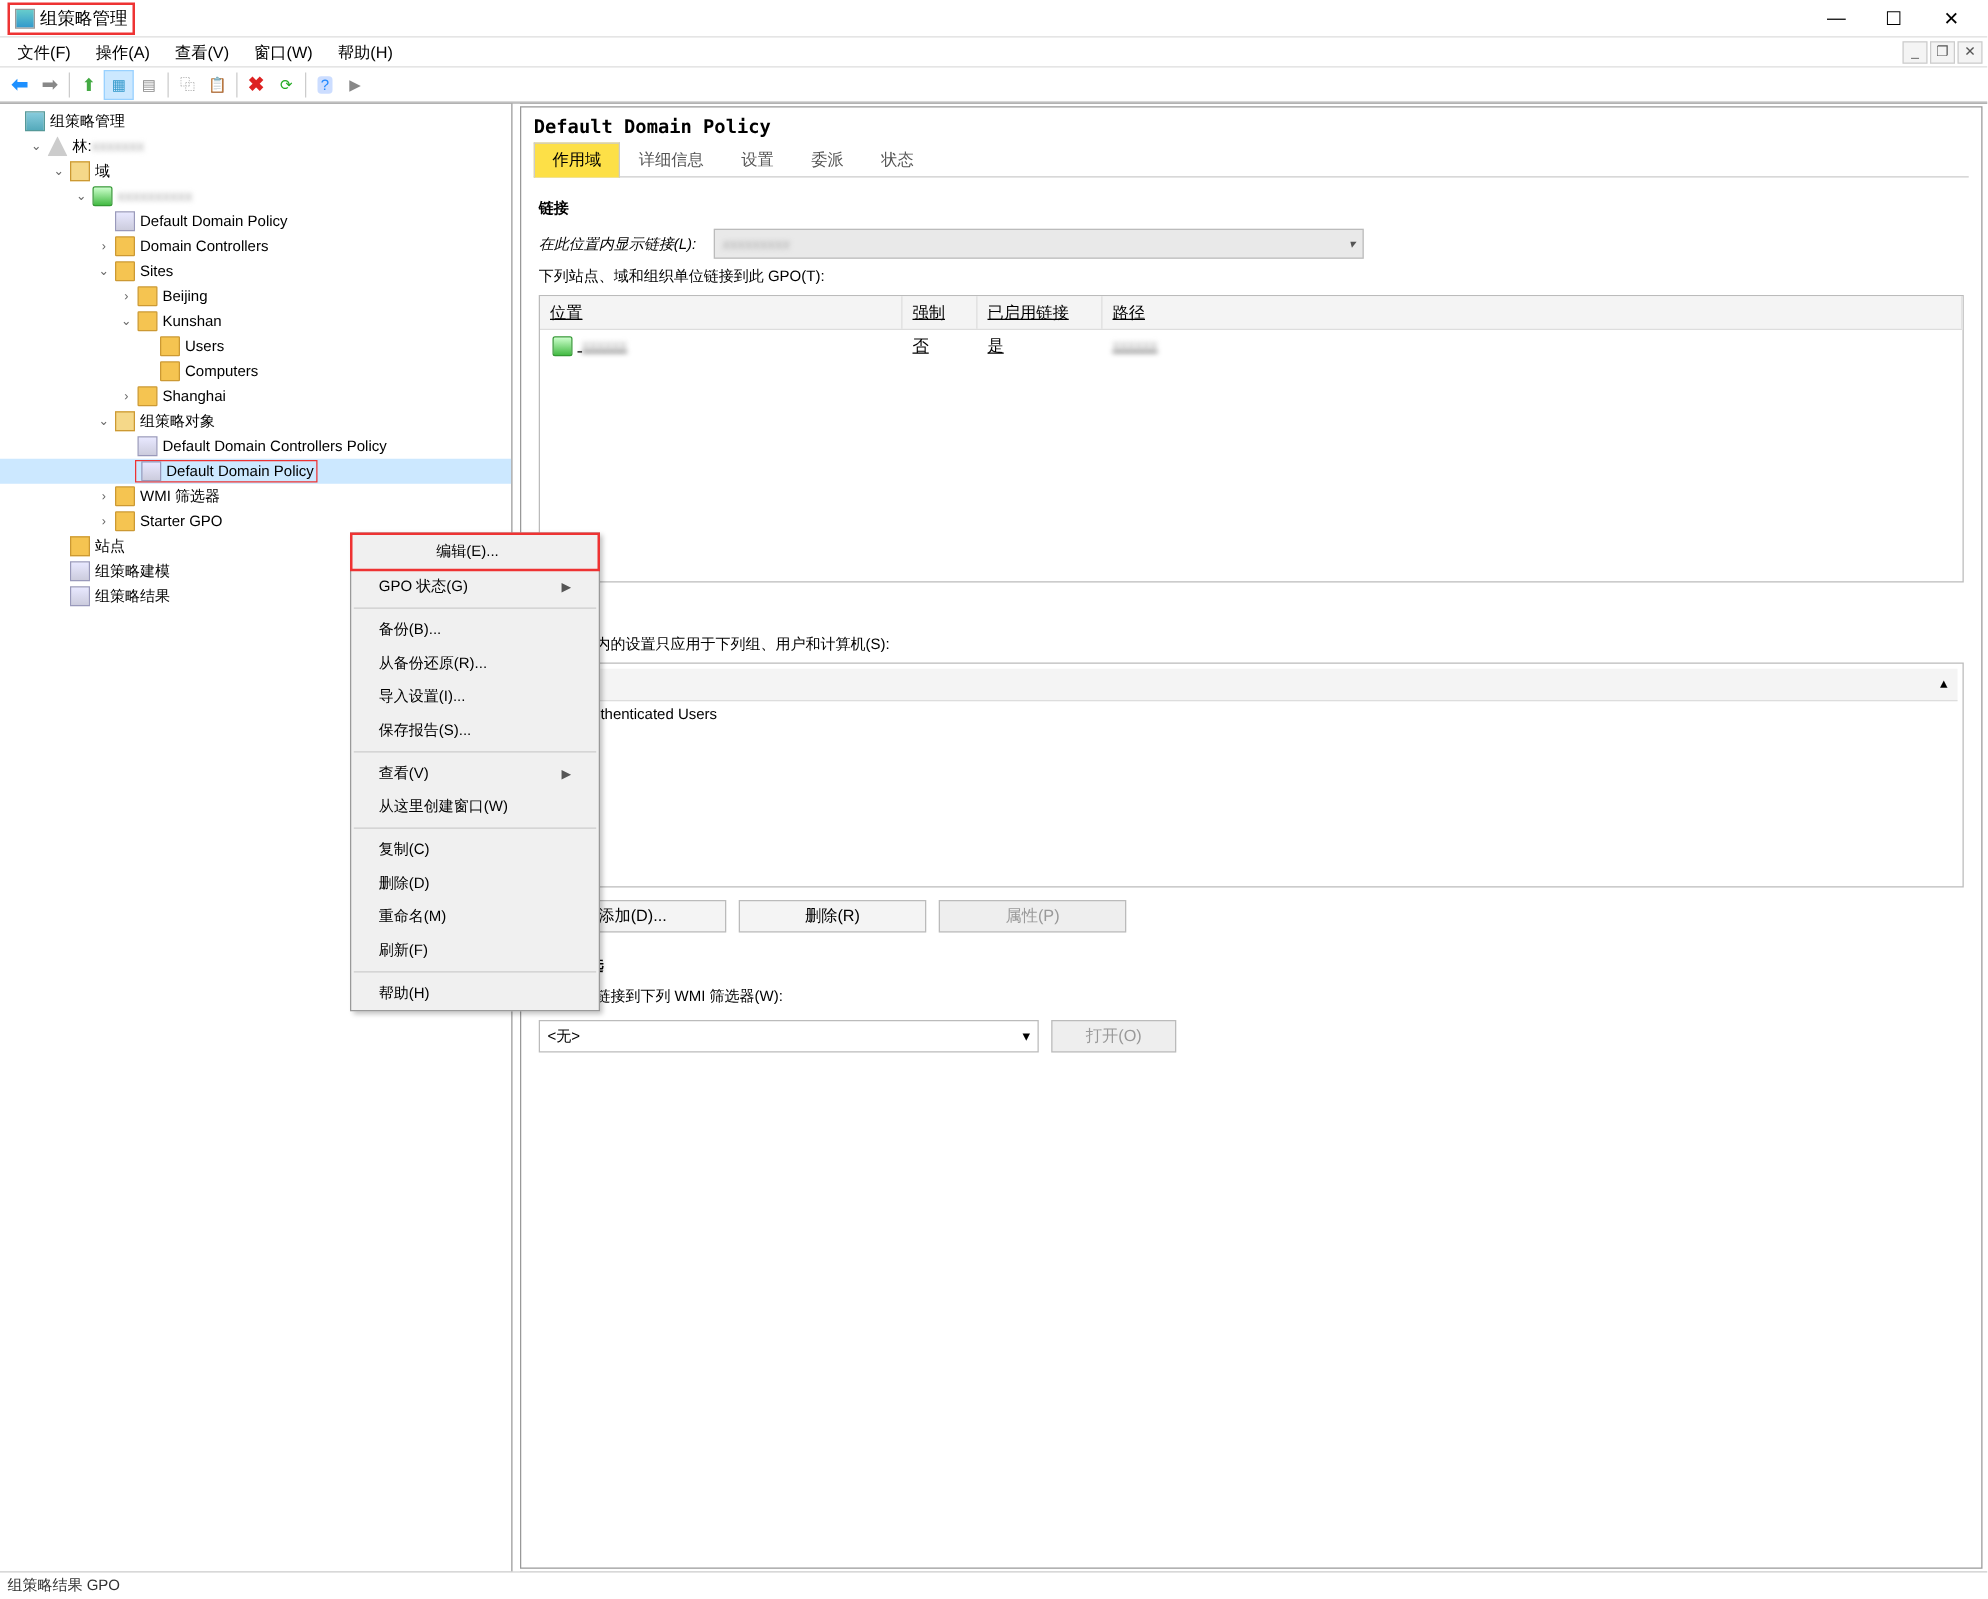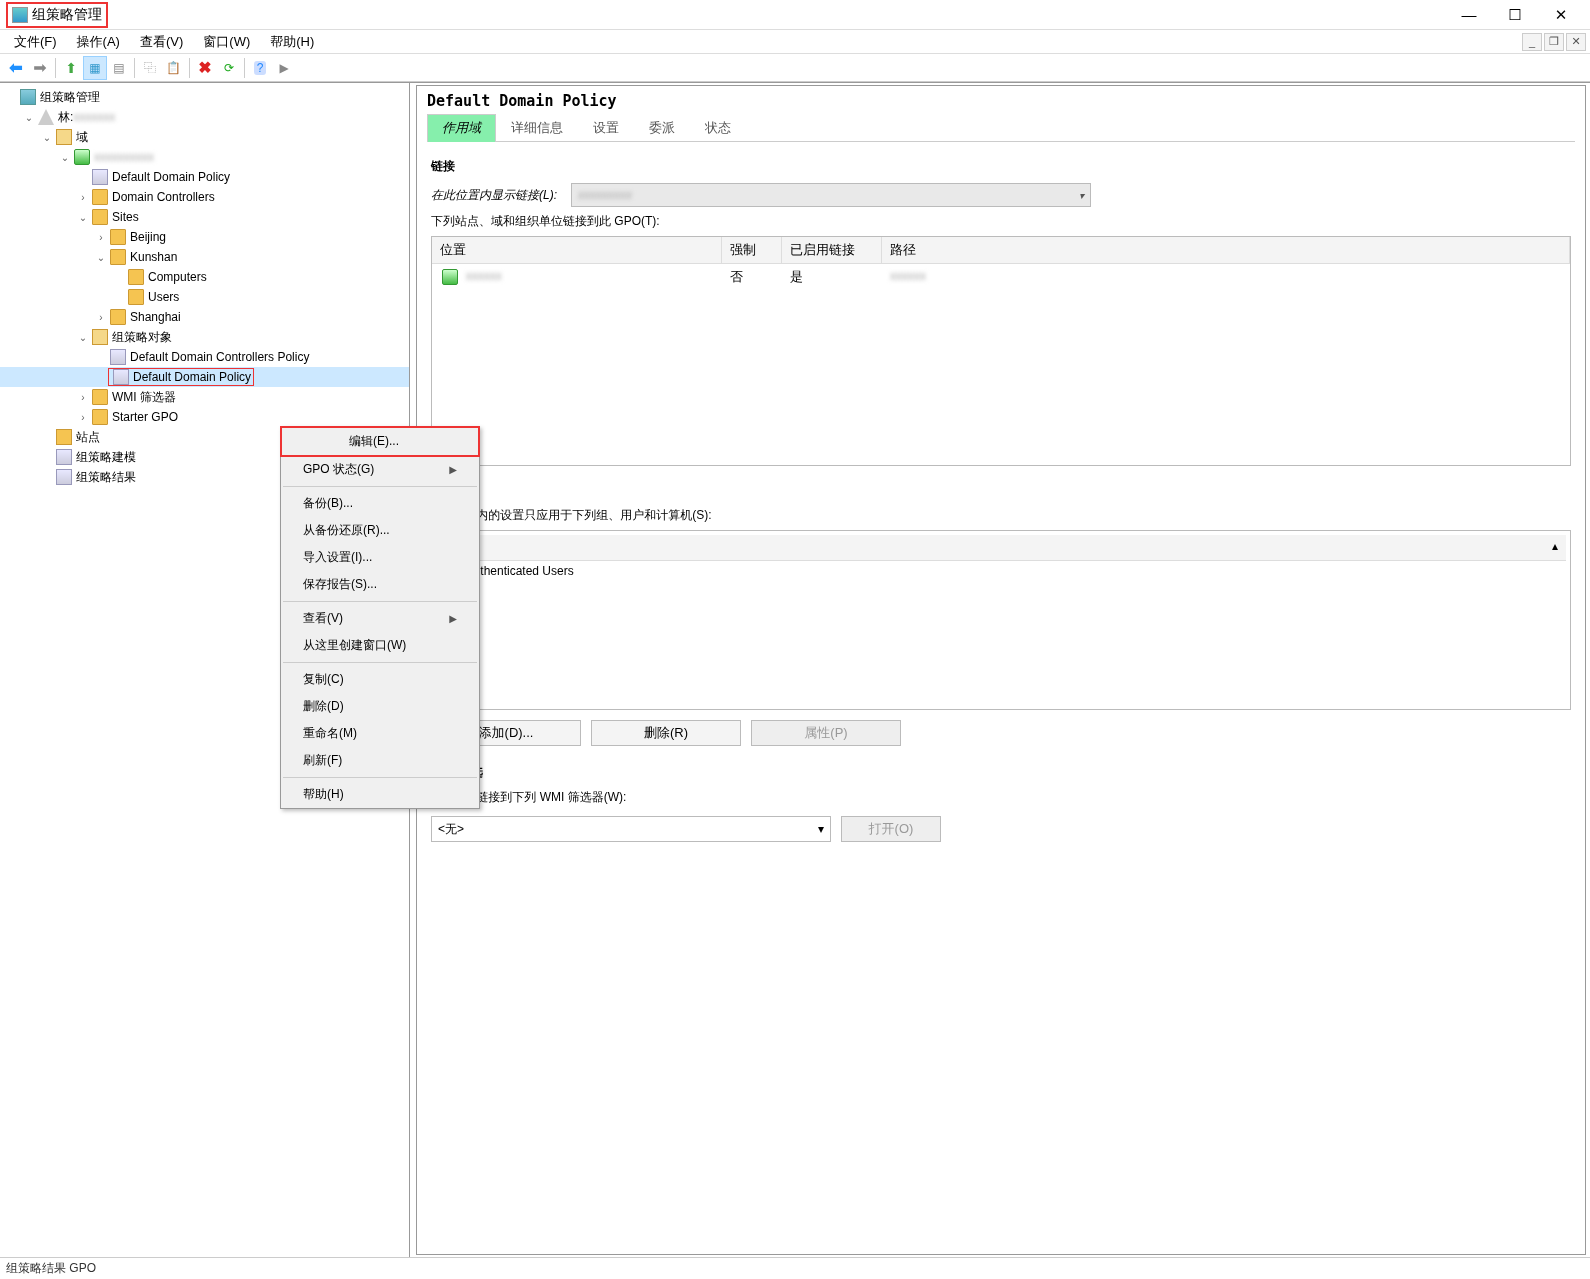--- a/index.html
+++ b/index.html
@@ -50,27 +50,27 @@
 .node.selected { background: #cce8ff; }
 .node.selected .sel-box { border: 1px solid #e33; padding: 0 2px; display: inline-flex; align-items: center; }
 .blur { filter: blur(2px); color: #aaa; }
 .indent-0{padding-left:4px}.indent-1{padding-left:22px}.indent-2{padding-left:40px}.indent-3{padding-left:58px}.indent-4{padding-left:76px}.indent-5{padding-left:94px}.indent-6{padding-left:112px}
 
 
 .detail-header { padding: 6px 10px 0 10px; }
 .detail-title { font-family: "SimSun", monospace; font-size: 15px; font-weight: bold; }
 .tabs { display: flex; border-bottom: 1px solid #ccc; margin-top: 4px; }
 .tab { padding: 4px 14px; font-size: 13px; color: #555; border: 1px solid transparent; border-bottom: none; }
-.tab.active { border-color: #ccc; background: #86efac; margin-bottom: -1px; color: #000; font-style: italic; }
+.tab.active { border-color: #ccc; background: #fde047; margin-bottom: -1px; color: #000; }
 .detail-body { flex: 1; overflow: auto; padding: 10px 14px; font-size: 13px; }
 .section-title { font-weight: bold; margin: 6px 0 8px 0; }
 .row-label { display: flex; align-items: center; margin: 6px 0; gap: 14px; font-style: italic; }
 .combo { flex: 1; max-width: 520px; height: 24px; background: #e9e9e9; border: 1px solid #bbb; display: flex; align-items: center; padding: 0 6px; justify-content: space-between; }
 .combo .caret { font-size: 10px; color: #555; }
-.links-table { border: 1px solid #bbb; margin-top: 6px; height: 230px; background: #fff; }
+.links-table { border: 1px solid #bbb; margin-top: 6px; height: 230px; background: #fff; text-decoration: underline; }
 .lt-head { display: flex; background: #f4f4f4; border-bottom: 1px solid #ddd; }
 .lt-head div { padding: 4px 8px; border-right: 1px solid #ddd; font-size: 13px; }
 .lt-row { display: flex; padding: 2px 0; }
 .lt-row div { padding: 2px 8px; font-size: 13px; }
 .col-loc{width:290px}.col-enf{width:60px}.col-en{width:100px}.col-path{flex:1}
 .filter-section { margin-top: 16px; }
 .filter-box { border: 1px solid #bbb; height: 180px; margin-top: 6px; background: #fff; padding: 4px; }
 .filter-head { background: #f4f4f4; padding: 4px 8px; border-bottom: 1px solid #ddd; display: flex; justify-content: space-between; }
 .filter-item { padding: 3px 8px; }
 .btn-row { display: flex; gap: 10px; margin-top: 10px; }
@@ -202,26 +202,26 @@
         <span>Beijing</span>
       </div>
     <div class="node indent-5">
         <span class="expander">⌄</span>
         <span class="ticon folder"></span>
         <span>Kunshan</span>
       </div>
     <div class="node indent-6">
         <span class="expander blank"></span>
         <span class="ticon folder"></span>
+        <span>Users</span>
+      </div>
+    <div class="node indent-6">
+        <span class="expander blank"></span>
+        <span class="ticon folder"></span>
         <span>Computers</span>
-      </div>
-    <div class="node indent-6">
-        <span class="expander blank"></span>
-        <span class="ticon folder"></span>
-        <span>Users</span>
       </div>
     <div class="node indent-5">
         <span class="expander">›</span>
         <span class="ticon folder"></span>
         <span>Shanghai</span>
       </div>
     <div class="node indent-4">
         <span class="expander">⌄</span>
         <span class="ticon folder-open"></span>
         <span>组策略对象</span>

